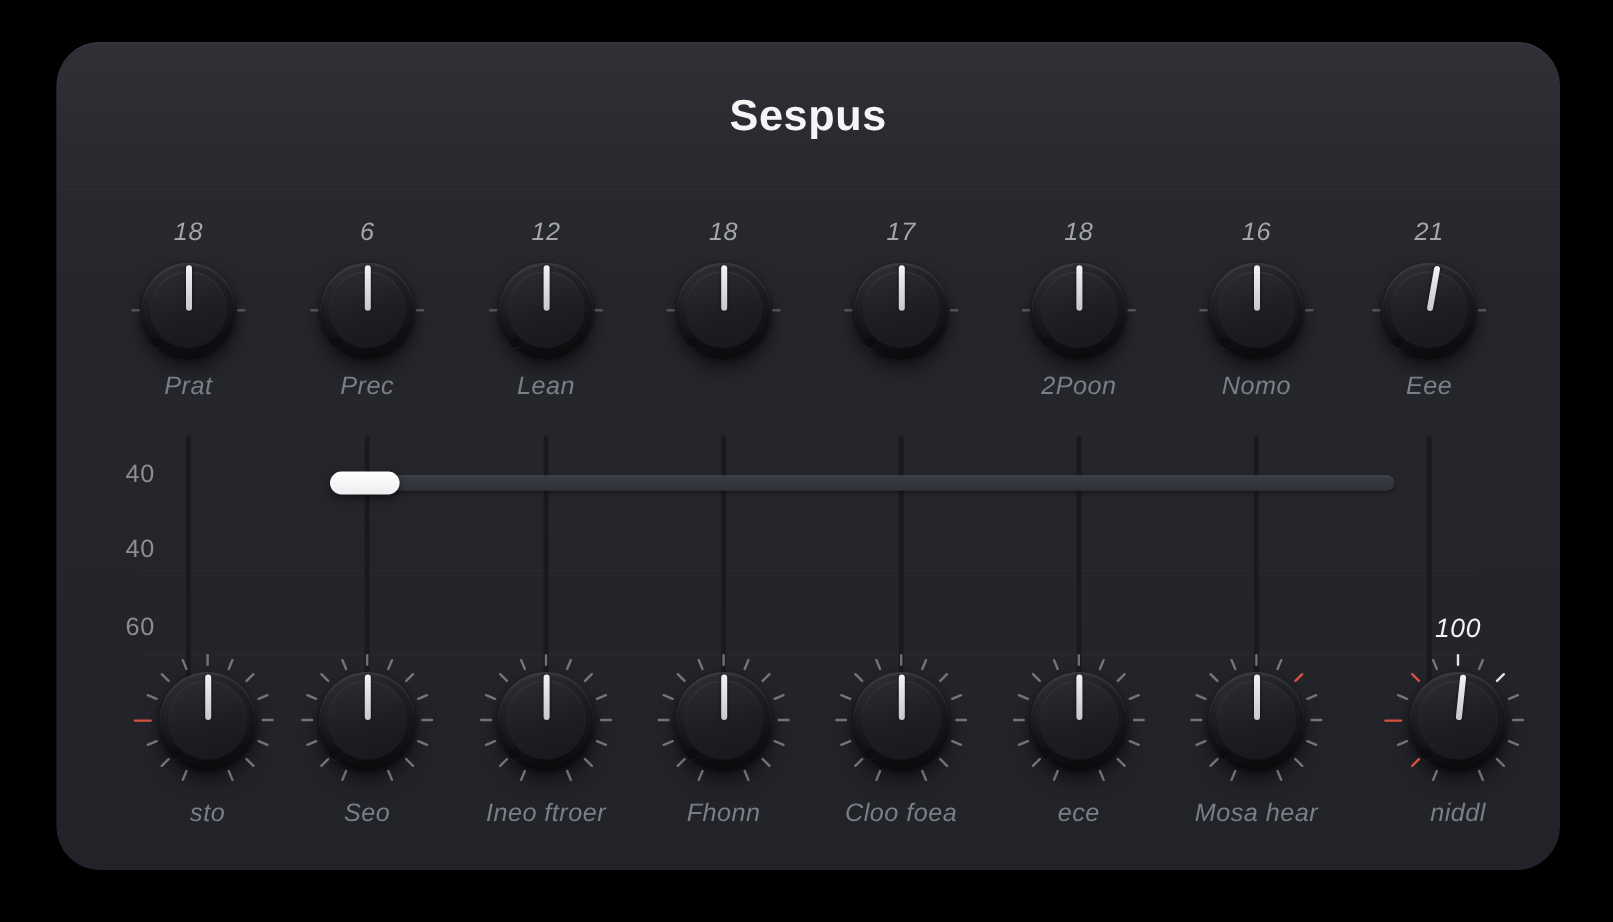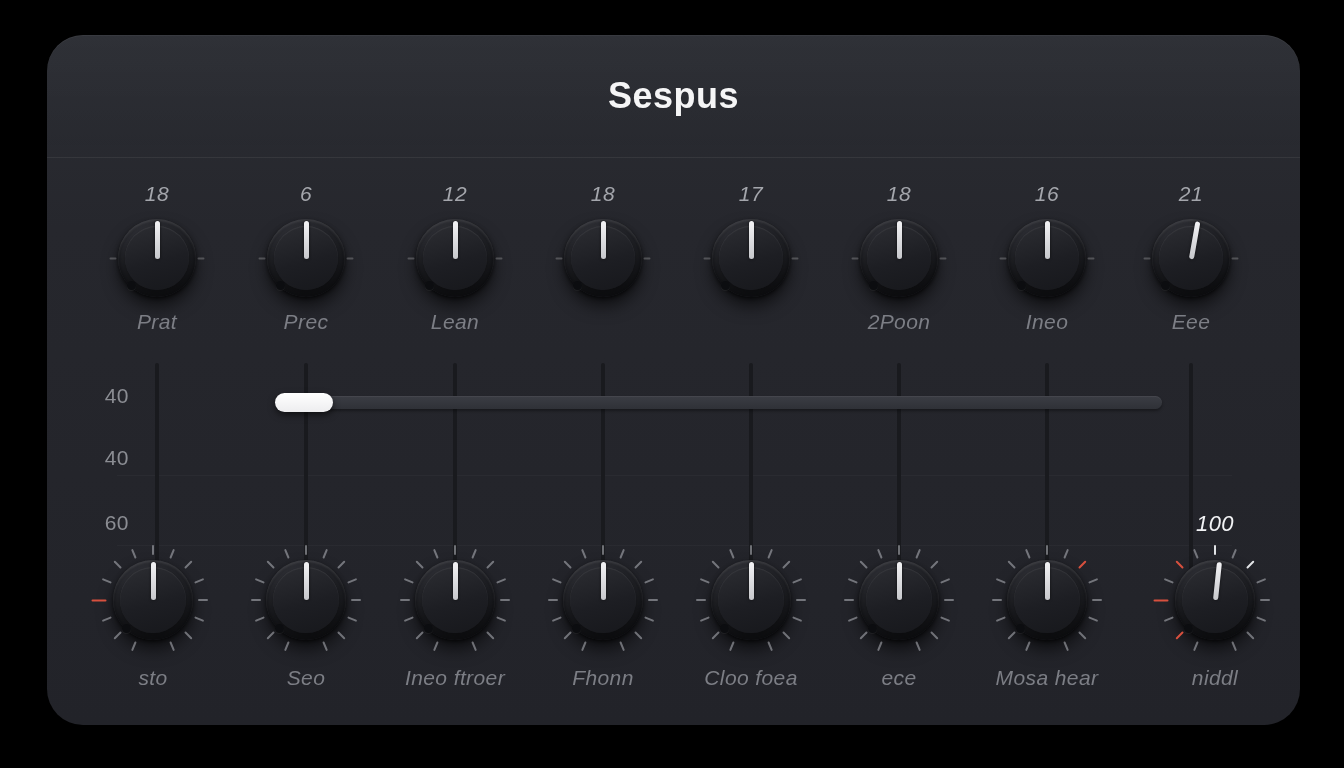--- a/index.html
+++ b/index.html
@@ -208,38 +208,38 @@
       <div class="ticks side-ticks">
             <div class="tick side" style="height: 7px; top: calc(50% - 3.5px); transform: rotate(-90deg) translateY(-44px);"></div>
             <div class="tick side" style="height: 7px; top: calc(50% - 3.5px); transform: rotate(90deg) translateY(-44px);"></div>
           </div>
       <div class="face"></div>
       <div class="nub"></div>
       <div class="pwrap" style="transform: rotate(0deg);">
         <div class="pointer"></div>
       </div>
     </div>
-    <div class="lbl top-lbl">Ineo</div>
+    <div class="lbl top-lbl">Nomo</div>
   </div>
       <div class="col" style="left: 1074px;">
     <div class="val">21</div>
     <div class="knob knob-top">
       <div class="ticks side-ticks">
             <div class="tick side" style="height: 7px; top: calc(50% - 3.5px); transform: rotate(-90deg) translateY(-44px);"></div>
             <div class="tick side" style="height: 7px; top: calc(50% - 3.5px); transform: rotate(90deg) translateY(-44px);"></div>
           </div>
       <div class="face"></div>
       <div class="nub"></div>
       <div class="pwrap" style="transform: rotate(10deg);">
         <div class="pointer"></div>
       </div>
     </div>
     <div class="lbl top-lbl">Eee</div>
   </div>
-      <div class="col" style="left: 36px;">
+      <div class="col" style="left: 56px;">
     <div class="val-big"></div>
     <div class="knob knob-bot">
       <div class="ticks ring-ticks">
             <div class="tick " style="height: 10px; top: calc(50% - 5px); transform: rotate(-157.5deg) translateY(-50px);"></div>
             <div class="tick " style="height: 10px; top: calc(50% - 5px); transform: rotate(-135deg) translateY(-50px);"></div>
             <div class="tick " style="height: 10px; top: calc(50% - 5px); transform: rotate(-112.5deg) translateY(-50px);"></div>
             <div class="tick red" style="height: 15px; top: calc(50% - 7.5px); transform: rotate(-90deg) translateY(-54px);"></div>
             <div class="tick " style="height: 10px; top: calc(50% - 5px); transform: rotate(-67.5deg) translateY(-50px);"></div>
             <div class="tick " style="height: 10px; top: calc(50% - 5px); transform: rotate(-45deg) translateY(-50px);"></div>
             <div class="tick " style="height: 10px; top: calc(50% - 5px); transform: rotate(-22.5deg) translateY(-50px);"></div>

